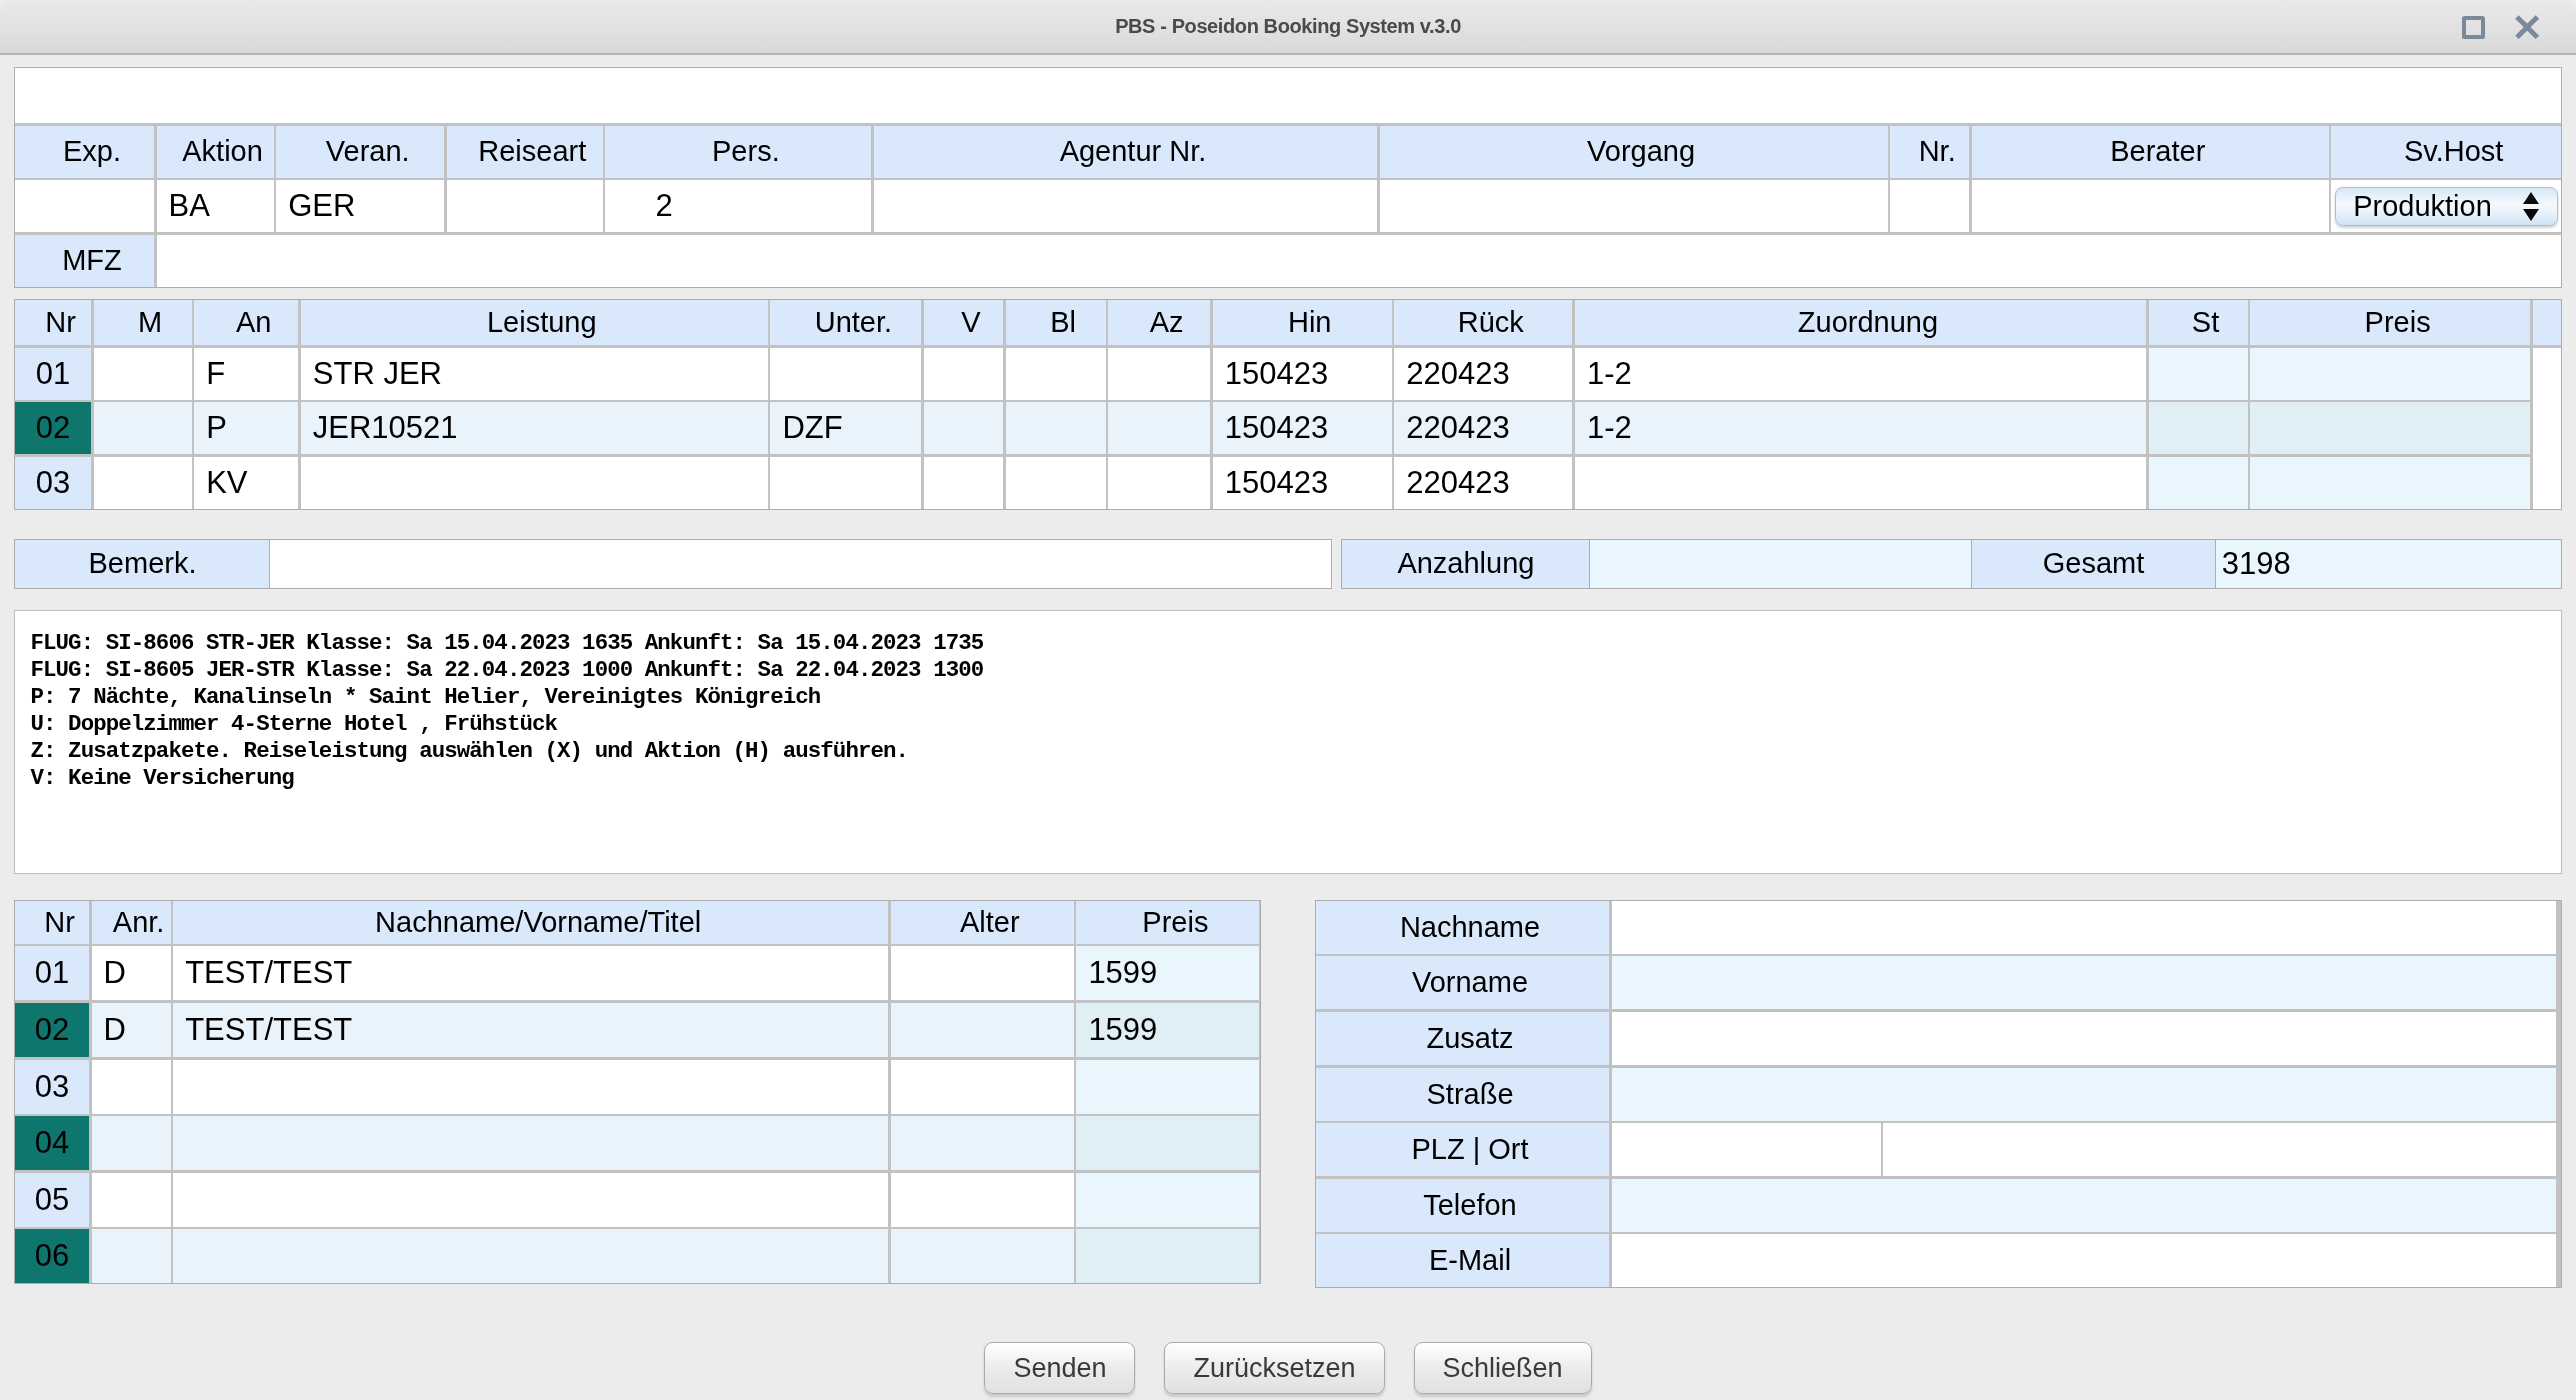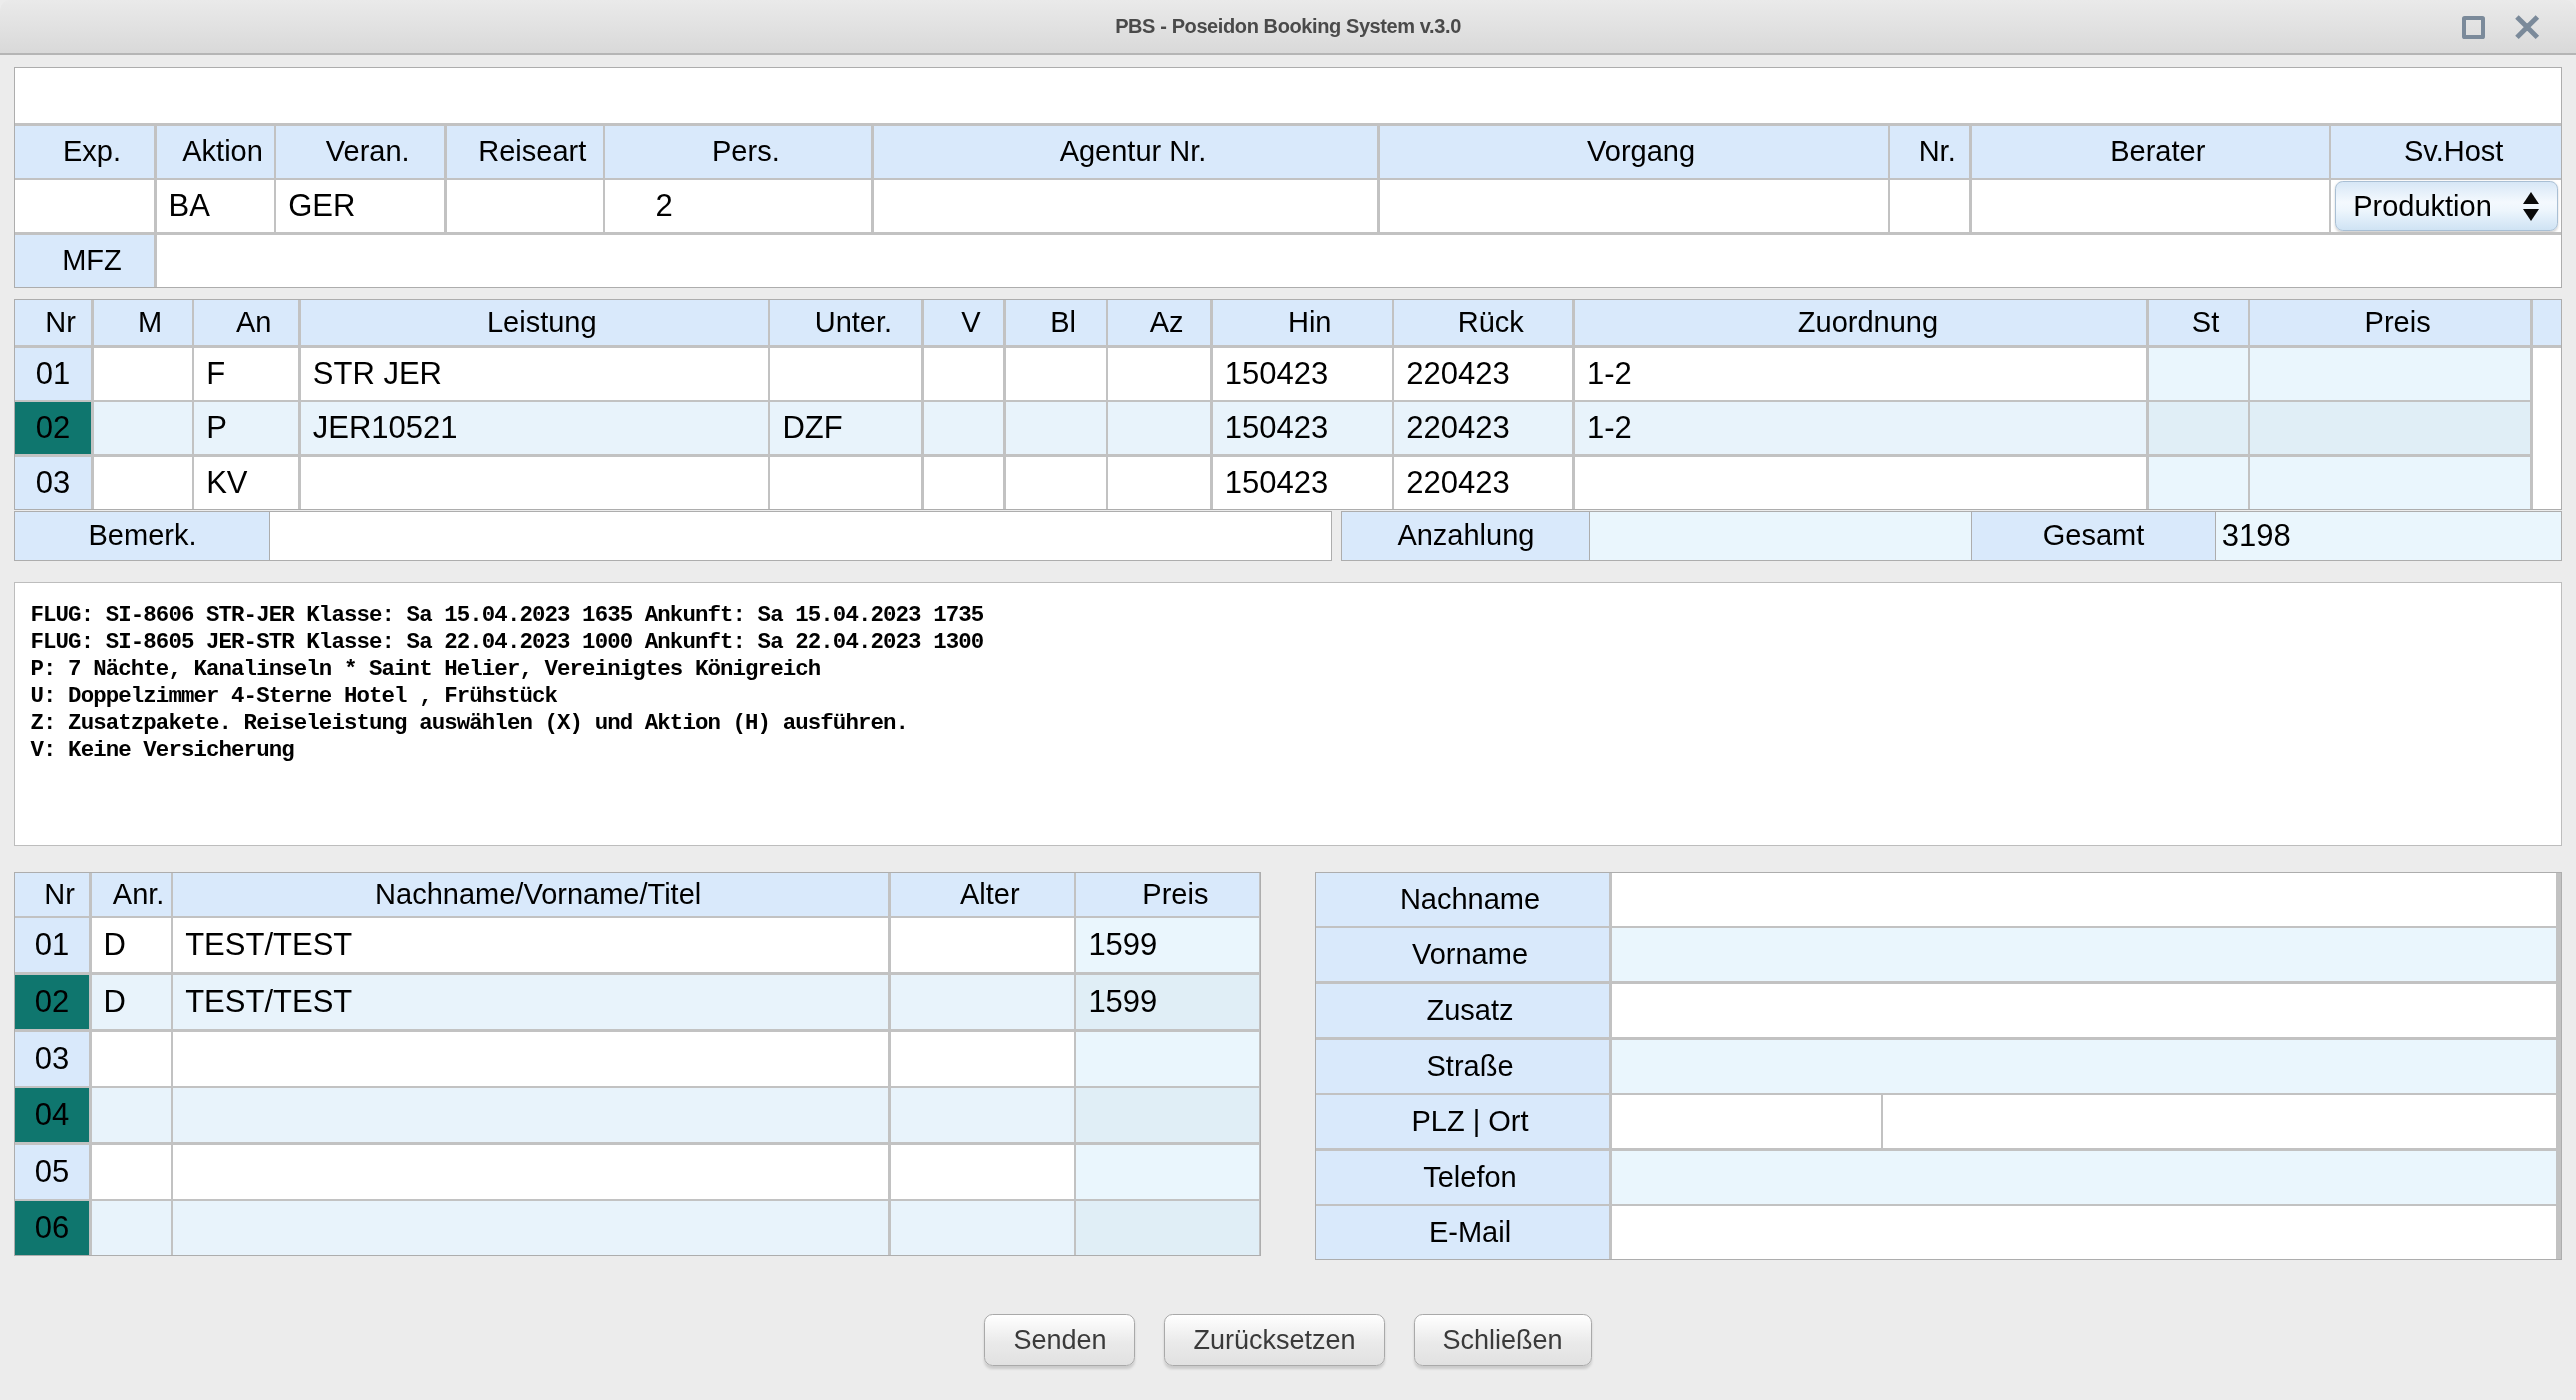--- a/index.html
+++ b/index.html
@@ -58,42 +58,42 @@
   
   .top-grid {
     grid-template-columns: 139px 117px 168px 156px 266px 503px 508px 79px 357px 1fr;
     grid-template-rows: 55px 52px 52px 52px;
   }
   .strip { grid-column: 1 / -1; }
   .pers-val { padding-left: 50px; }
   .mfz-input { grid-column: 2 / -1; }
 
   .select {
-    flex: 1; margin: 2.6px 3.5px; height: 50px;
+    flex: 1; margin: 2.6px 3.5px; height: 39px;
     border: 0.9px solid #a9bfd4; border-radius: 7.8px;
     background: linear-gradient(180deg, #d7e7f6 0%, #f4f9fe 42%, #eef6fd 58%, #cfe3f4 100%);
     box-shadow: 0 1.7px 2.6px rgba(0,0,0,0.18);
     display: flex; align-items: center; justify-content: space-between;
     padding: 0 17.3px; font-size: 29px;
   }
   .spin { display: flex; flex-direction: column; align-items: center; }
   .spin i { display: block; width: 0; height: 0; border-left: 8.6px solid transparent; border-right: 8.6px solid transparent; }
   .spin .up { border-bottom: 12px solid #0a0a0a; margin-bottom: 5.2px; }
   .spin .down { border-top: 12px solid #0a0a0a; }
 
   
   .svc-grid {
     margin-top: 11.2px;
     grid-template-columns: 76px 98px 104px 467px 151px 79px 100px 102px 179px 178px 571px 99px 280px 28px;
     grid-template-rows: 45px 52px 52px 52px;
   }
   .scrolltrack { grid-column: 14; grid-row: 2 / 5; background: #fff; padding: 0; }
 
   
-  .sumrow { margin-top: 1px; display: flex; height: 50px; }
+  .sumrow { margin-top: 29px; display: flex; height: 50px; }
   .sumbox { border: 1.7px solid #adadad; display: flex; align-items: center; font-size: 29px; }
   .sumlabel { background: #d9e9fb; justify-content: center; }
   .sumfield { font-size: 31px; padding-left: 6px; }
   .w-bemerk-l { width: 257px; }
   .w-bemerk-f { width: 1063px; background: #fff; margin-left: -1.7px; }
   .w-anz-l { width: 250px; margin-left: 8.6px; }
   .w-anz-f { width: 383px; background: #eaf6fd; margin-left: -1.7px; }
   .w-ges-l { width: 246px; margin-left: -1.7px; }
   .w-ges-f { flex: 1; background: #eaf6fd; margin-left: -1.7px; }
 

